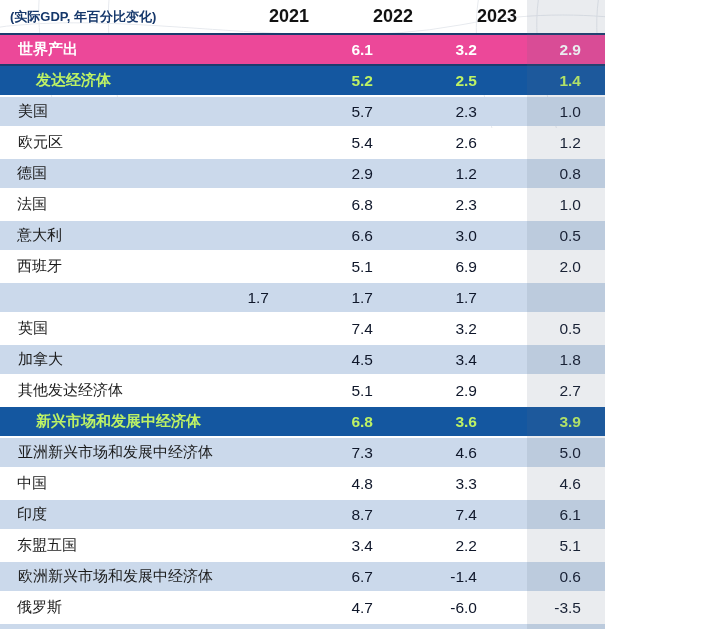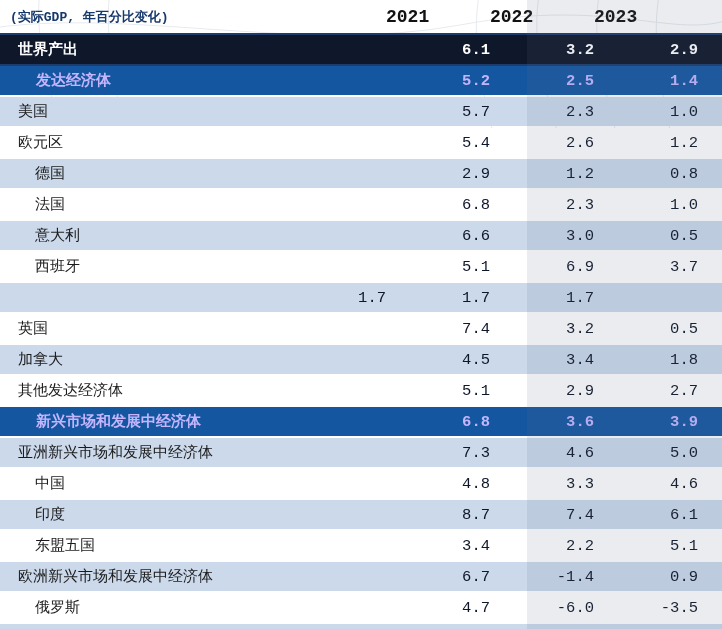--- a/index.html
+++ b/index.html
@@ -1,19 +1,19 @@
 <!DOCTYPE html>
 <html><head>
 <meta charset="utf-8">
 <style>
   html,body { margin:0; padding:0; }
   #app {
-    position:relative; width:722px; height:629px;
+    position:relative; width:605px; height:629px;
     background:#ffffff; overflow:hidden;
-    font-family:Liberation Mono, monospace;
+    font-family:Liberation Sans, sans-serif;
   }
   
   .watermark { position:absolute; top:0; left:0; z-index:0; pointer-events:none; }
 
   .content { position:relative; z-index:1; }
 
   
   .grid {
     display:grid;
     grid-template-columns: 1fr 104px 104px 104px 24px;
@@ -22,33 +22,33 @@
 
   .table-header { height:33px; }
   .subtitle {
     padding-left:10px; font-size:13px; font-weight:bold; color:#16386B;
   }
   .year { text-align:left; font-size:18px; font-weight:bold; color:#121212; }
 
   .row { height:29px; margin-bottom:2px; }
   .row .label { font-size:15px; color:#1b1b1b; padding-left:18px; white-space:nowrap; overflow:hidden; }
   .row .val { text-align:right; font-size:15.5px; color:#0f172a; }
-  .row.indent .label { padding-left:35px; }
+  .row.indent .label { padding-left:17px; }
 
   .row-light { background:#CBD9EB; }
   .row-white { background:#ffffff; }
 
   .row-world {
-    background:#0f172a; height:29px; margin-bottom:0;
+    background:#ec4899; height:29px; margin-bottom:0;
     border-top:2px solid #1C3C6E; border-bottom:2px solid #1C3C6E;
   }
   .row-world .label, .row-world .val { color:#ffffff; font-weight:bold; }
 
   .row-group { background:#1457A0; margin-bottom:2px; }
-  .row-group .label, .row-group .val { color:#c4b5fd; font-weight:bold;padding-left:36px; }
+  .row-group .label, .row-group .val { color:#bef264; font-weight:bold;padding-left:36px; }
 
   .partial-row { height:5px; background:#CBD9EB; }
 
   
   .forecast-band {
     position:absolute; top:0; left:527px; width:195px; height:629px;
     background:rgba(96,108,130,0.13); z-index:4; pointer-events:none;
   }
 </style>
 </head>
@@ -127,21 +127,21 @@
     <span class="label">意大利</span>
     <span class="val">6.6</span>
     <span class="val">3.0</span>
     <span class="val">0.5</span>
     <span></span>
   </div>
         <div class="grid row row-white indent">
     <span class="label">西班牙</span>
     <span class="val">5.1</span>
     <span class="val">6.9</span>
-    <span class="val">3.7</span>
+    <span class="val">2.0</span>
     <span></span>
   </div>
         <div class="grid row row-light">
     <span class="val">1.7</span>
     <span class="val">1.7</span>
     <span class="val">1.7</span>
     <span></span>
   </div>
         <div class="grid row row-white">
     <span class="label">英国</span>
@@ -196,21 +196,21 @@
     <span class="label">东盟五国</span>
     <span class="val">3.4</span>
     <span class="val">2.2</span>
     <span class="val">5.1</span>
     <span></span>
   </div>
         <div class="grid row row-light">
     <span class="label">欧洲新兴市场和发展中经济体</span>
     <span class="val">6.7</span>
     <span class="val">-1.4</span>
-    <span class="val">0.9</span>
+    <span class="val">0.6</span>
     <span></span>
   </div>
         <div class="grid row row-white indent">
     <span class="label">俄罗斯</span>
     <span class="val">4.7</span>
     <span class="val">-6.0</span>
     <span class="val">-3.5</span>
     <span></span>
   </div>
       </div>

